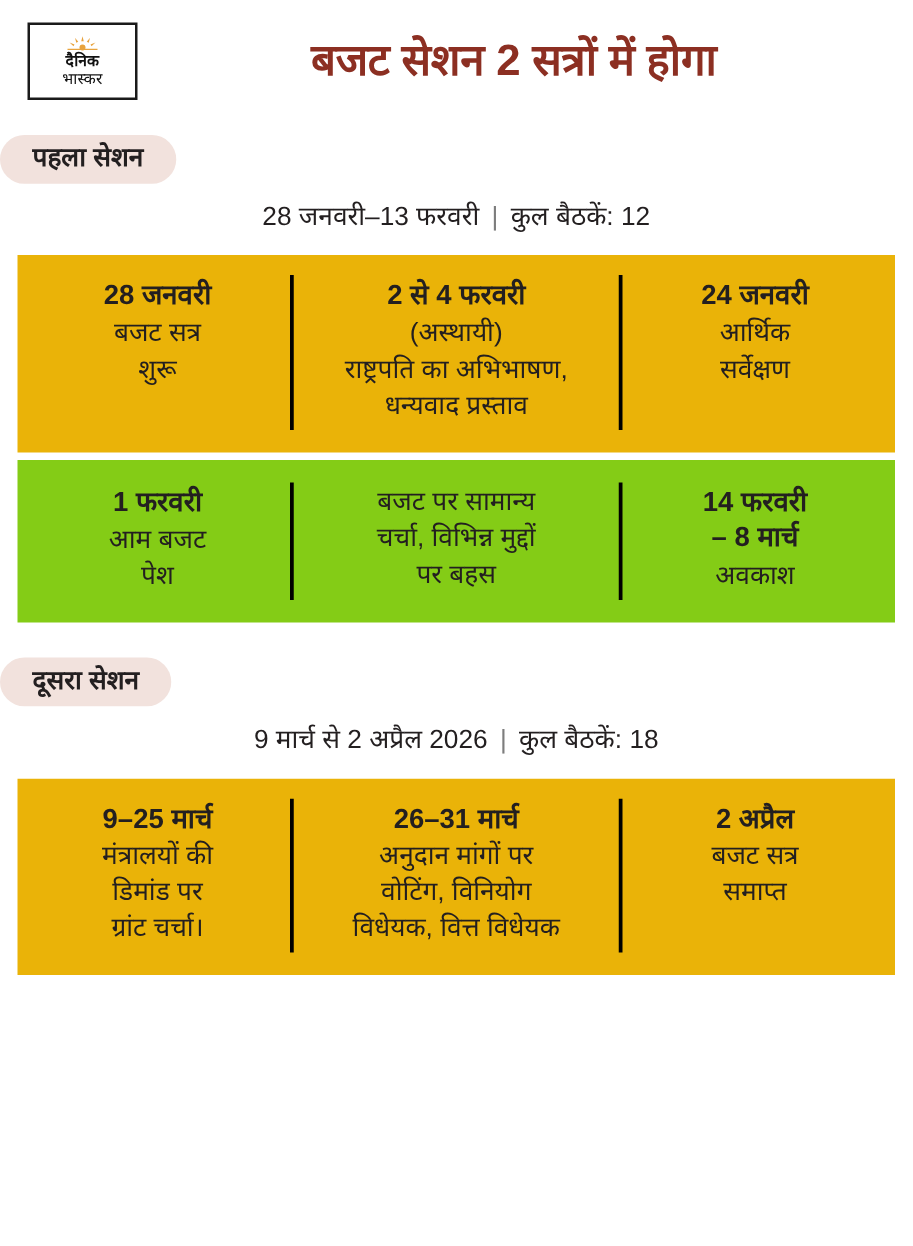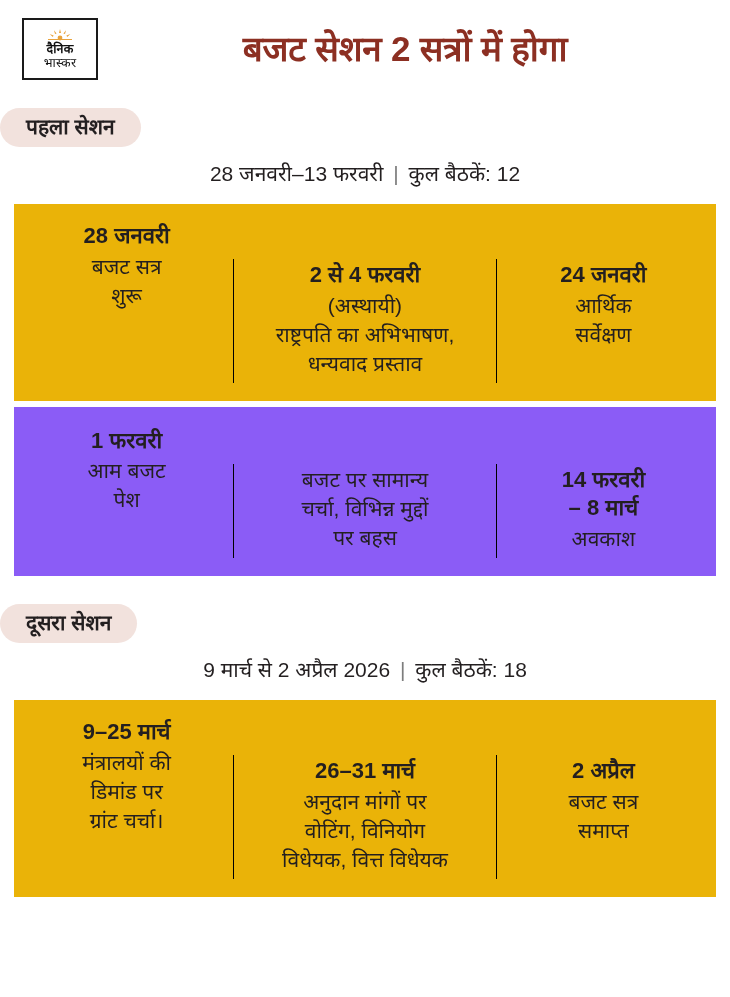--- a/index.html
+++ b/index.html
@@ -23,21 +23,21 @@
   }
 
   
   .header {
     display: flex;
     align-items: center;
     padding: 18px 22px 6px 22px;
     gap: 14px;
   }
   .logo {
-    width: 76px;
+    width: 88px;
     height: 62px;
     border: 2px solid #1a1a1a;
     box-sizing: border-box;
     display: flex;
     flex-direction: column;
     align-items: center;
     justify-content: center;
     flex: 0 0 auto;
     background: #fff;
   }
@@ -104,34 +104,33 @@
   }
 
   
   .block {
     background: #eab308;
     margin: 18px 14px 0 14px;
     padding: 16px 6px 18px 6px;
     display: flex;
   }
   .block.plain {
-    background: #8b5cf6;
+    background: #84cc16;
     margin-top: 6px;
     padding-top: 18px;
   }
   .cell {
     flex: 1 1 0;
     text-align: center;
     padding: 2px 10px 4px 10px;
     position: relative;
     box-sizing: border-box;
   }
   .cell + .cell {
-    border-left: 1px solid #000000;
-    margin-top: 39px;
+    border-left: 3px solid #000000;
   }
   .cell-date {
     font-size: 22px;
     font-weight: bold;
     color: #231f20;
     line-height: 1.3;
     margin-bottom: 2px;
   }
   .cell-desc {
     font-size: 21px;

